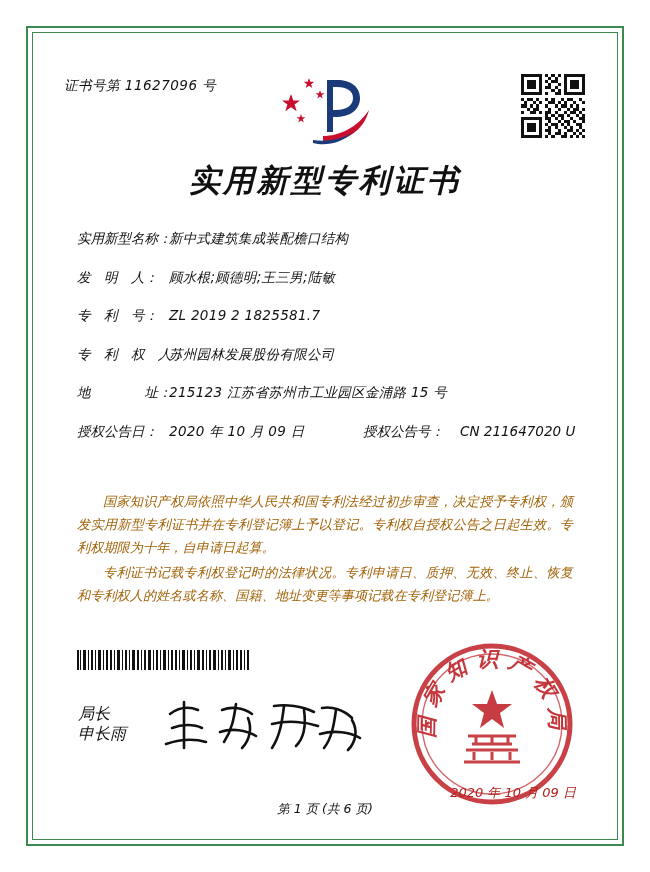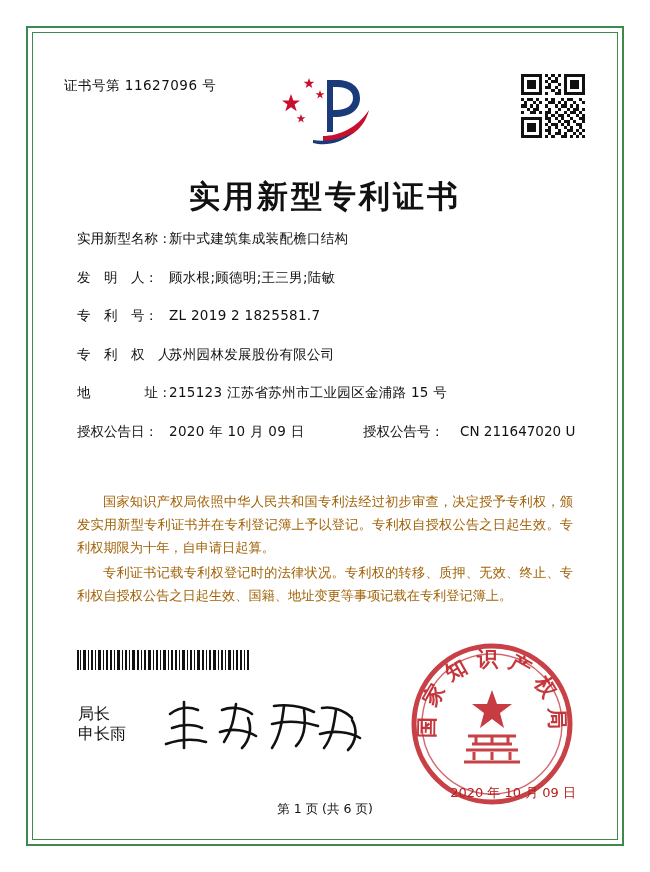--- a/index.html
+++ b/index.html
@@ -13,20 +13,21 @@
     font-family: "DejaVu Sans", "Liberation Sans", sans-serif;
     color: #1a1a1a;
     overflow: hidden;
   }
   .certificate {
     position: relative;
     width: 650px;
     height: 872px;
     box-sizing: border-box;
     background: #ffffff;
+    font-style: italic;
   }
   
   .border-outer {
     position: absolute;
     left: 26px;
     top: 26px;
     right: 26px;
     bottom: 26px;
     border: 2px solid #3e8a4e;
     box-sizing: border-box;
@@ -69,21 +70,21 @@
   .qr {
     position: absolute;
     right: 33px;
     top: 42px;
     width: 64px;
     height: 64px;
   }
 
   .title {
     position: absolute;
-    top: 144px;
+    top: 128px;
     left: 0;
     right: 0;
     text-align: center;
     font-size: 31px;
     font-weight: bold;
     letter-spacing: 3px;
     color: #111;
     font-family: "DejaVu Serif", "Liberation Serif", serif;
   }
 
@@ -379,21 +380,21 @@
         <div class="field-label">授权公告日：</div>
         <div class="field-value">2020 年 10 月 09 日</div>
         <div class="sub-label">授权公告号：</div>
         <div class="sub-value">CN 211647020 U</div>
       </div>
 
     </div>
 
     <div class="paragraphs">
       <p>国家知识产权局依照中华人民共和国专利法经过初步审查，决定授予专利权，颁发实用新型专利证书并在专利登记簿上予以登记。专利权自授权公告之日起生效。专利权期限为十年，自申请日起算。</p>
-      <p>专利证书记载专利权登记时的法律状况。专利权的转移、质押、无效、终止、专利权自授权公告之日起生效、国籍、地址变更等事项记载在专利登记簿上。</p>
+      <p>专利证书记载专利权登记时的法律状况。专利申请日、质押、无效、终止、恢复和专利权人的姓名或名称、国籍、地址变更等事项记载在专利登记簿上。</p>
     </div>
 
     <div class="barcode">
       <svg viewBox="0 0 172 20" width="172" height="20" shape-rendering="crispEdges" xmlns="http://www.w3.org/2000/svg">
         <rect width="172" height="20" fill="#ffffff"></rect>
         <g fill="#111111">
           <rect x="0" y="0" width="2" height="20"></rect>
             <rect x="3" y="0" width="1" height="20"></rect>
           <rect x="6" y="0" width="3" height="20"></rect>
             <rect x="11" y="0" width="1" height="20"></rect>

